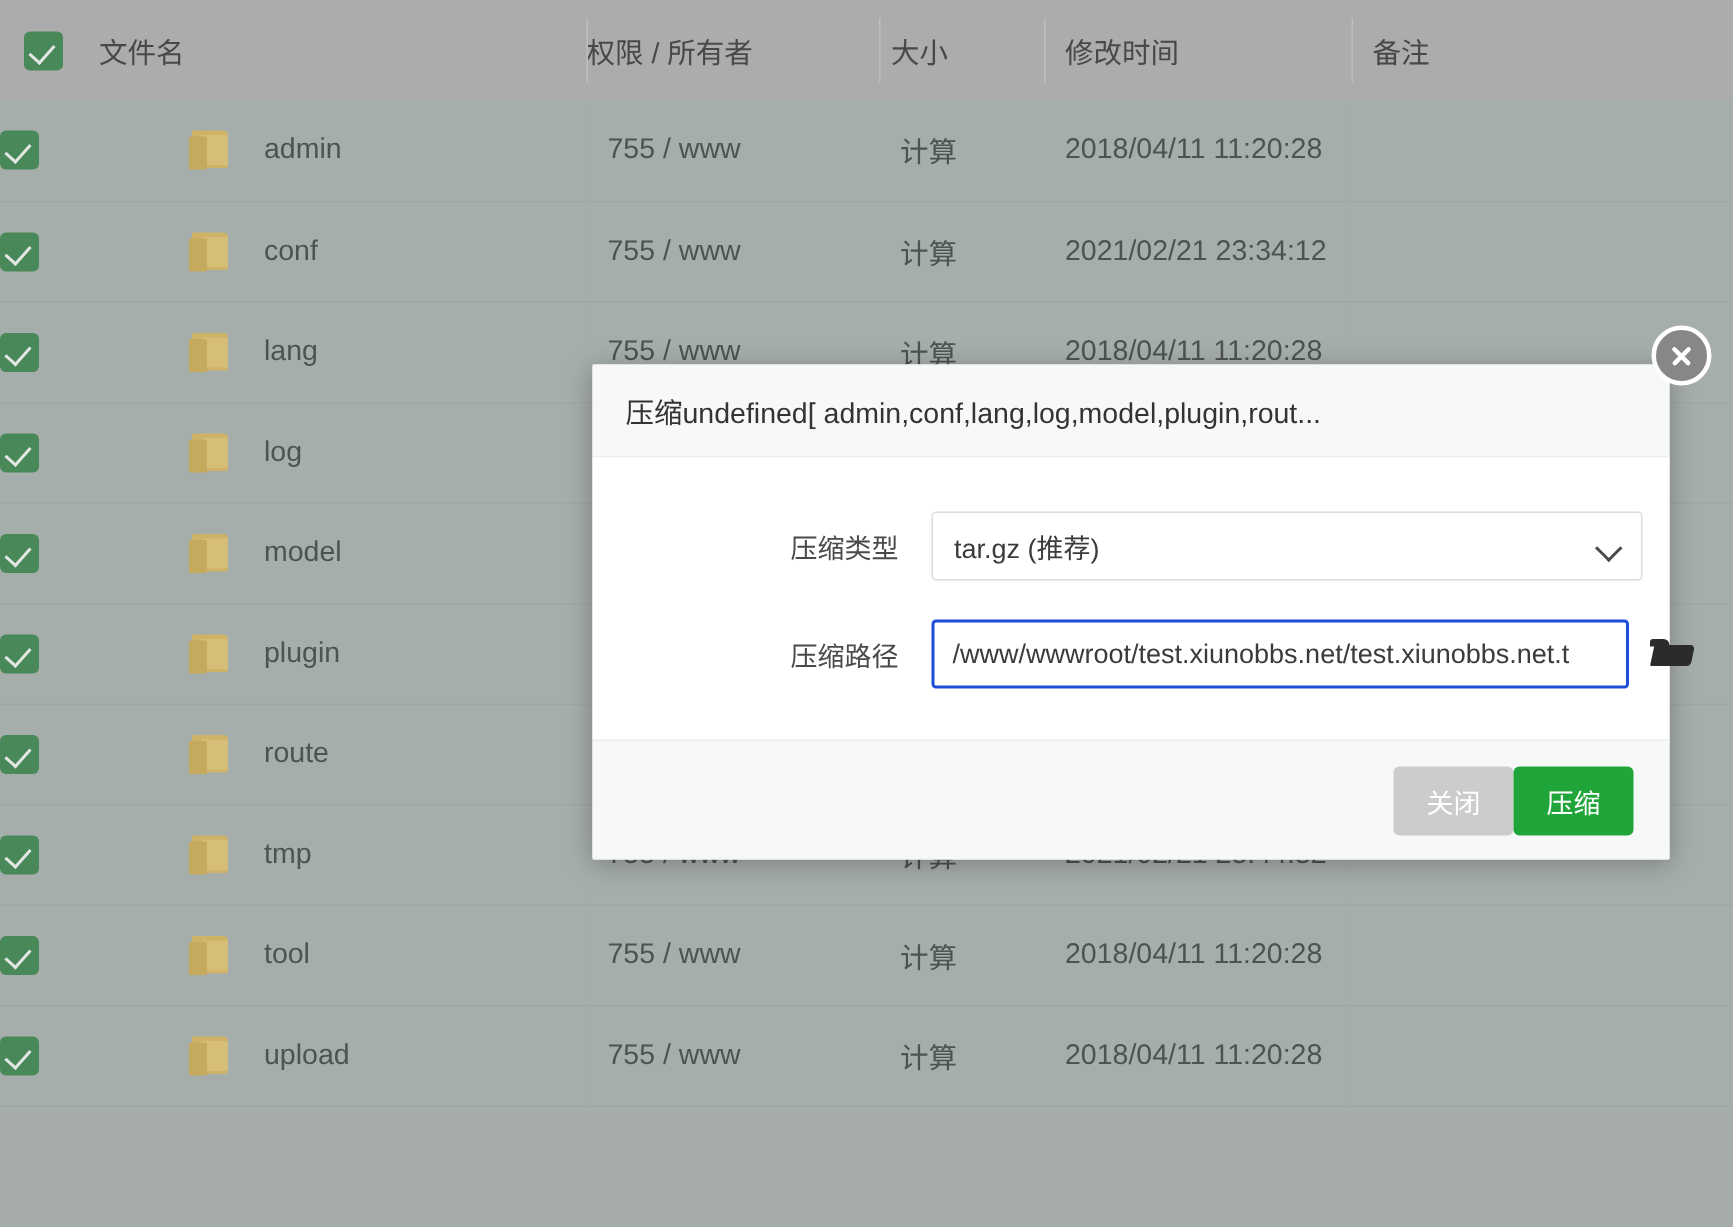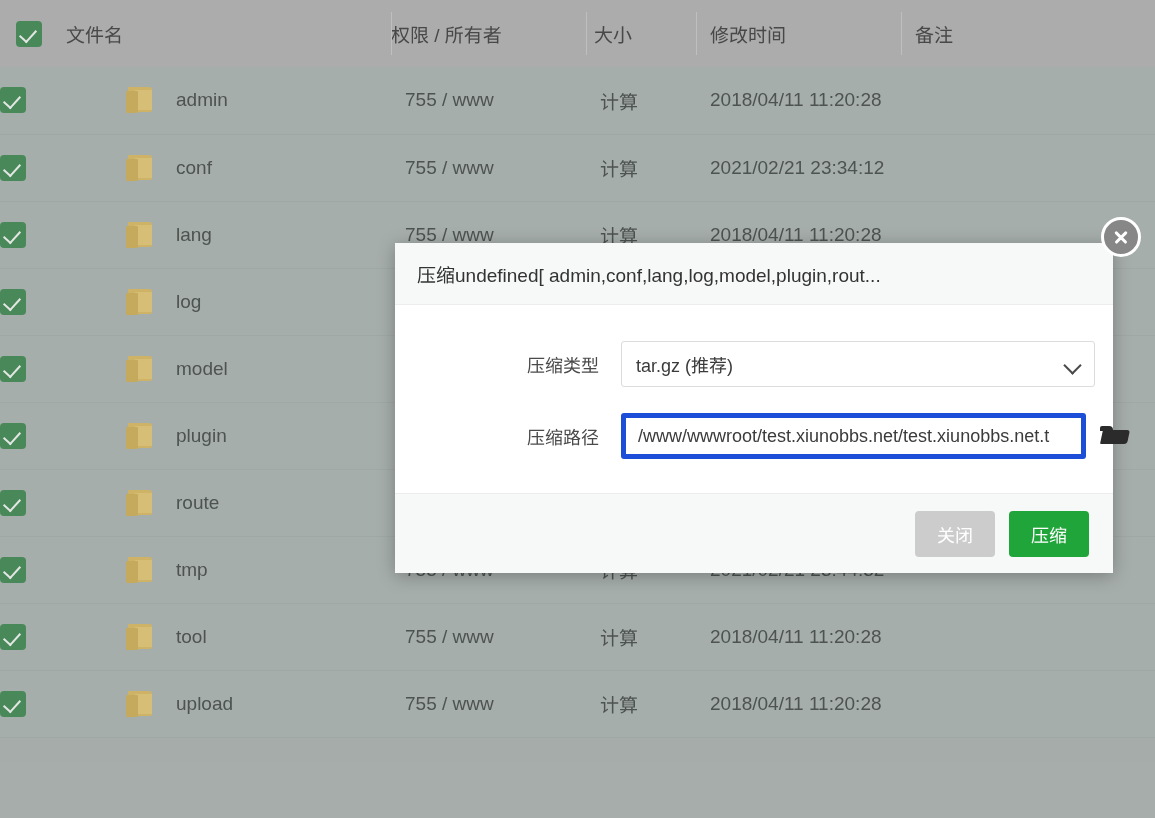--- a/index.html
+++ b/index.html
@@ -248,21 +248,21 @@
     border: solid #4a4a4a;
     border-width: 0 2px 2px 0;
     transform: rotate(45deg);
     pointer-events: none;
   }
 
   .path-input {
     width: 465px;
     height: 46px;
     box-sizing: border-box;
-    border: 5px solid #1d4ed8;
+    border: 2px solid #1d4ed8;
     border-radius: 3px;
     font-size: 18px;
     color: #3b3b3b;
     padding: 0 12px;
     outline: none;
     font-family: "Liberation Sans", sans-serif;
     flex: 0 0 auto;
   }
 
   .browse-icon {
@@ -303,21 +303,20 @@
 
   .btn {
     border: none;
     border-radius: 4px;
     font-size: 18px;
     padding: 0 22px;
     height: 46px;
     min-width: 78px;
     cursor: pointer;
     font-family: "Liberation Sans", sans-serif;
-    margin-left: 14px;
   }
   .btn-close { background: #cccccc; color: #ffffff; }
   .btn-ok    { background: #20a53a; color: #ffffff; }
 </style>
 </head>
 <body>
 
 <div class="fm">
   <table class="fm-table">
     <colgroup>

